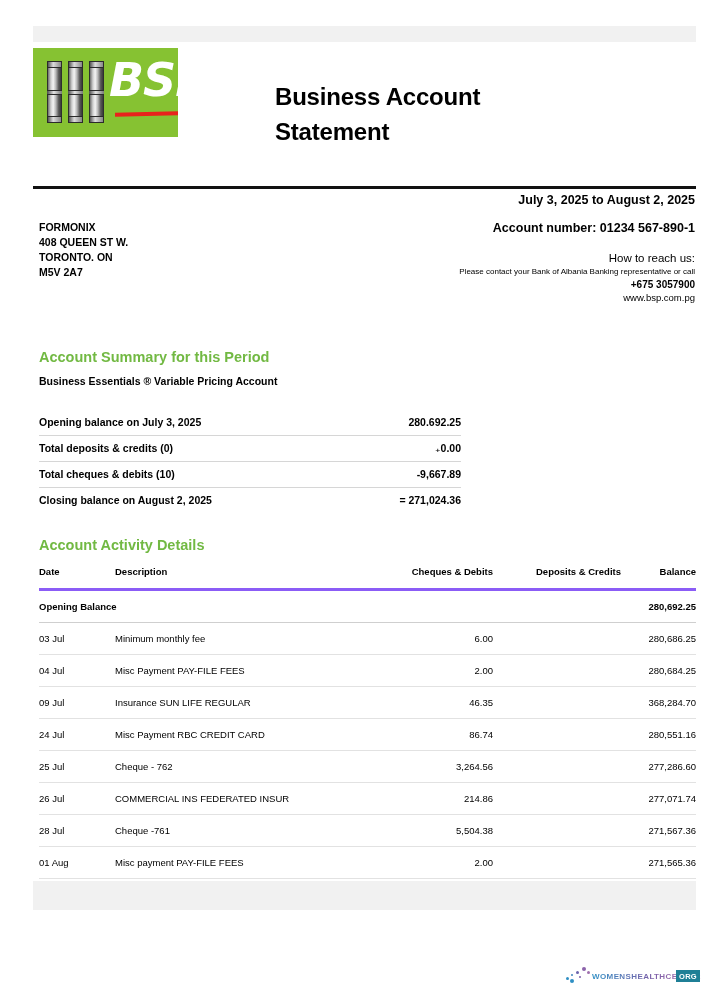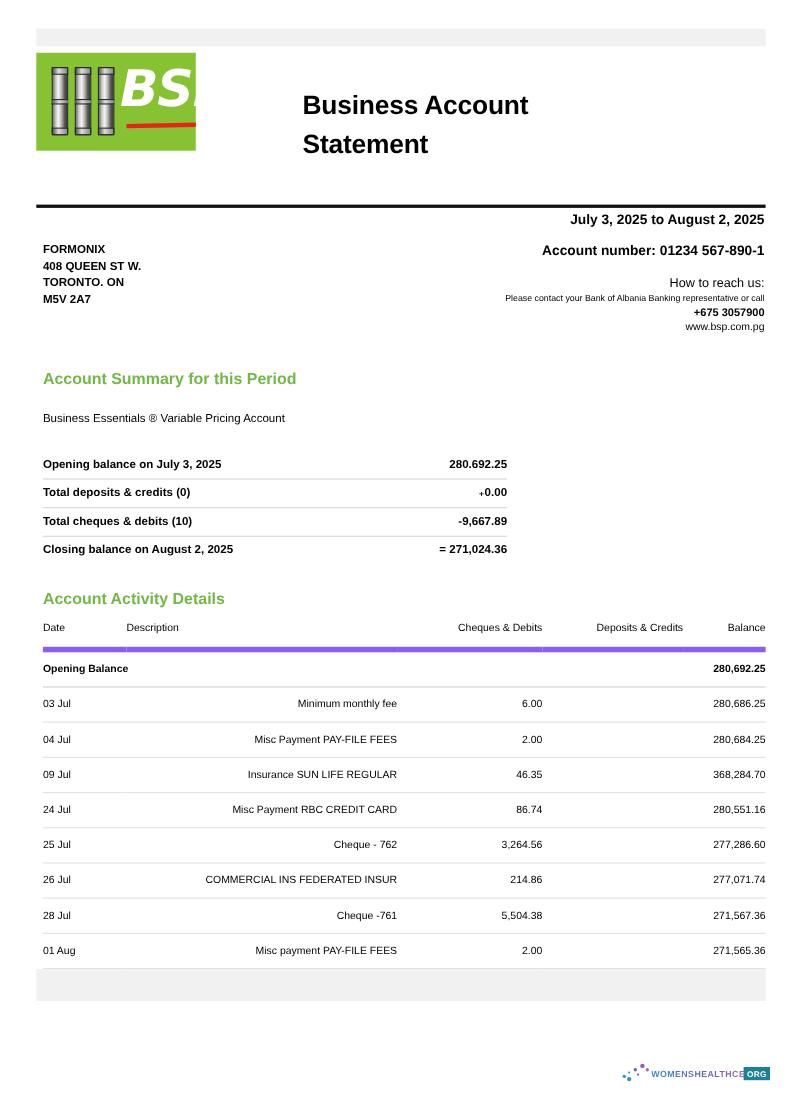--- a/index.html
+++ b/index.html
@@ -98,26 +98,26 @@
   .contact .reach { font-size: 11.5px; font-weight: normal; margin-top: 17px; }
   .contact .note { font-size: 8px; margin-top: 3px; }
   .contact .phone { font-size: 10px; font-weight: bold; margin-top: 3px; }
   .contact .web { font-size: 9.5px; margin-top: 2px; }
 
   
   .sec-head {
     position: absolute; left: 39px;
     font-size: 14.5px; font-weight: bold; color: #72b943;
   }
-  #sum-head { top: 337px; text-align: center; }
+  #sum-head { top: 349px; text-align: center; }
   #act-head { top: 537px; }
 
   .sub-head {
     position: absolute; left: 39px; top: 375px;
-    font-size: 10.5px; font-weight: normal;
+    font-size: 10.5px; font-weight: bold;
   }
 
   
   .summary {
     position: absolute; left: 39px; top: 410px;
     width: 422px; border-collapse: collapse;
   }
   .summary td {
     font-size: 10.5px; font-weight: bold;
     padding: 6px 0 7px 0;
@@ -125,34 +125,34 @@
   }
   .summary tr:last-child td { border-bottom: none; }
   .summary td.val { text-align: right; white-space: nowrap; }
 
   
   .activity {
     position: absolute; left: 39px; top: 566px;
     width: 657px; border-collapse: collapse;
   }
   .activity th {
-    font-size: 9.5px; font-weight: normal; text-align: left;
-    padding: 0 0 11px 0; border-bottom: 5px solid #8b5cf6;
+    font-size: 9.5px; font-weight: bold; text-align: left;
+    padding: 0 0 11px 0; border-bottom: 3px solid #8b5cf6;
   }
   .activity th.r, .activity td.r { text-align: right; }
   .activity td {
     font-size: 9.5px; padding: 10px 0 10px 0;
     border-bottom: 1px solid #e2e2e2; white-space: nowrap;
   }
   .activity tr.opening td {
     font-weight: bold; border-bottom: 1px solid #cfcfcf;
   }
   .activity tr:last-child td { border-bottom: none; }
   .col-date   { width: 76px; }
-  .col-desc   { width: 246px; text-align: right; }
+  .col-desc   { width: 246px; }
   .col-deb    { width: 132px; }
   .col-cred   { width: 128px; }
   .col-bal    { width: 75px; }
 
   
   .watermark {
     position: absolute; left: 566px; top: 965px;
     width: 134px; height: 26px;
   }
   .wm-dots { position: absolute; left: 0; top: 1px; width: 26px; height: 16px; }

